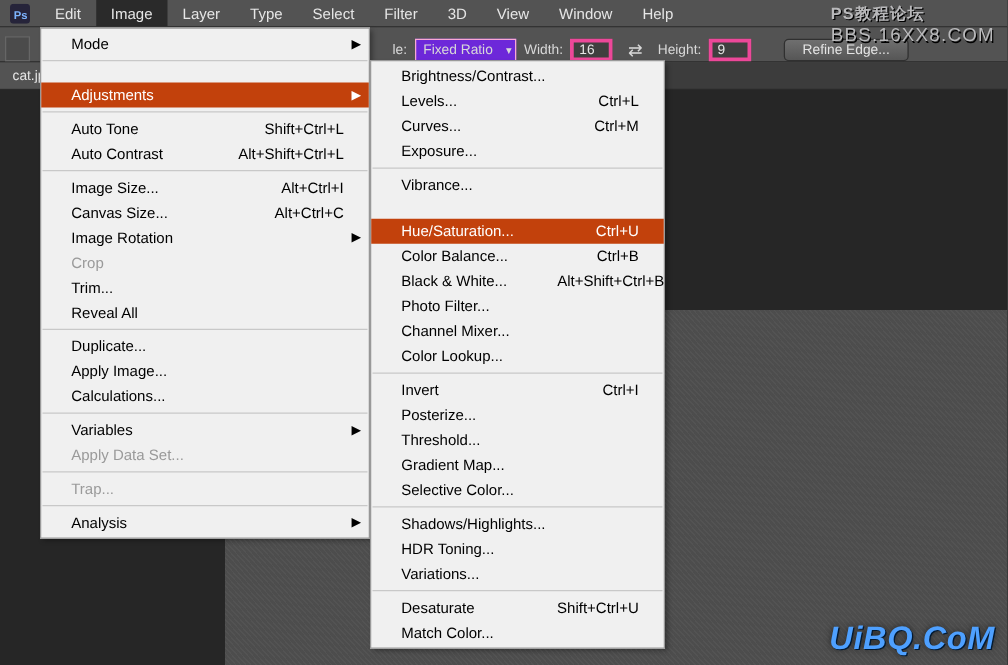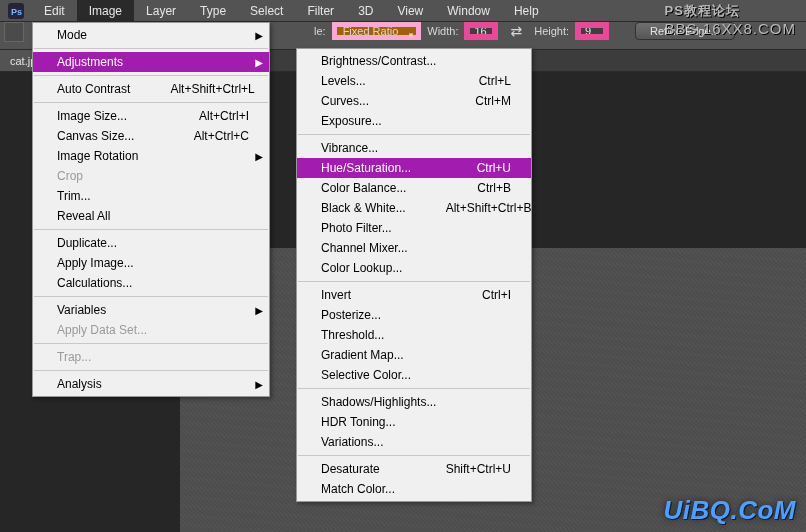--- a/index.html
+++ b/index.html
@@ -3,46 +3,46 @@
 <meta charset="utf-8">
 <style>
   * { margin: 0; padding: 0; box-sizing: border-box; font-family: "Segoe UI", Tahoma, sans-serif; }
   body { width: 806px; height: 532px; background: #535353; overflow: hidden; position: relative; }
 
   .menubar { height: 22px; background: #535353; display: flex; align-items: stretch; padding-left: 4px; border-bottom: 1px solid #2a2a2a; }
   .menubar-item { padding: 3px 12px; font-size: 12px; color: #e6e6e6; cursor: default; display:flex; align-items:center; }
   .menubar-item.active { background: #2a2a2a; }
   .menubar-item:first-child { padding: 0 8px 0 4px; }
 
-  .optionbar { height: 28px; background: #535353; display: flex; align-items: flex-start; border-bottom: 1px solid #2a2a2a; padding-left: 4px; gap: 4px;}
+  .optionbar { height: 28px; background: #535353; display: flex; align-items: flex-end; border-bottom: 1px solid #2a2a2a; padding-left: 4px; gap: 4px;}
   .tool-icon { width: 20px; height: 20px; border:1px solid #666; background:#4b4b4b; }
   .opt-group { display:flex; align-items:center; gap:6px; margin-left:auto; }
   .opt-label { color:#d8d8d8; font-size:11px; }
-  .select-box { background:#a16207; border:5px solid #f9a8d4; color:#d8d8d8; font-size:11px; padding:1px 18px 1px 6px; height:18px; display:flex; align-items:center; position:relative;}
+  .select-box { background:#6d28d9; border:1px solid #f9a8d4; color:#d8d8d8; font-size:11px; padding:1px 18px 1px 6px; height:18px; display:flex; align-items:center; position:relative;}
   .select-box .caret { position:absolute; right:3px; top:3px; font-size:9px; }
-  .num-input { background:#3f3f3f; border:6px solid #ec4899; color:#e6e6e6; font-size:11px; width:34px; height:18px; padding:0 4px; }
+  .num-input { background:#3f3f3f; border:3px solid #ec4899; color:#e6e6e6; font-size:11px; width:34px; height:18px; padding:0 4px; }
   .swap-icon { color:#d8d8d8; font-size:14px; padding:0 6px; }
   .refine-btn { background:linear-gradient(#6f6f6f,#565656); border:1px solid #303030; border-radius:4px; color:#e4e4e4; font-size:11px; padding:2px 14px; margin-left:20px; margin-right:30px;}
 
   .tabbar { height:22px; background:#3c3c3c; display:flex; align-items:stretch; border-bottom:1px solid #2a2a2a;}
   .tab { background:#535353; color:#e6e6e6; font-size:11px; padding:3px 10px; display:flex; align-items:center; }
 
   .canvas-area { position:absolute; top:72px; left:0; right:0; bottom:0; background:#262626; overflow:hidden;}
   .canvas-image { position:absolute; top:176px; left:180px; right:0; bottom:0; background:repeating-linear-gradient(48deg,#8a8a8a,#8a8a8a 1px,#7c7c7c 1px,#7c7c7c 3px); opacity:.45; }
 
   
   .menu { position:absolute; background:#f0f0f0; border:1px solid #999; box-shadow:2px 2px 4px rgba(0,0,0,.35); padding:2px 0; }
   .menu-row { display:flex; align-items:center; justify-content:space-between; padding:3px 20px 3px 24px; font-size:12px; color:#000; white-space:nowrap; position:relative;}
-  .menu-row.highlight { background:#a21caf; color:#fff; }
+  .menu-row.highlight { background:#c2410c; color:#fff;margin-top:17px; }
   .menu-row.disabled { color:#9a9a9a; }
   .menu-row .shortcut { font-size:12px; margin-left:40px; }
   .menu-row .arrow { position:absolute; right:6px; font-size:10px; }
   .menu-sep { height:1px; background:#c8c8c8; margin:3px 1px; }
 
-  .menu-image { top:22px; left:32px; width:238px; }
+  .menu-image { top:22px; left:32px; width:264px; }
   .menu-adjust { top:48px; left:296px; width:236px; }
 
   .watermark1 { position:absolute; top:2px; right:10px; font-family:"Arial Black",sans-serif; font-weight:900; font-size:13px; color:#b9b9bb; letter-spacing:1px; text-shadow:1px 1px 0 #000; }
   .watermark1 .small { display:block; font-size:15px; font-weight:400; letter-spacing:1px; color:#b9b9bb; font-family:Tahoma,sans-serif; }
   .watermark2 { position:absolute; bottom:6px; right:10px; font-family:"Arial Black",sans-serif; font-weight:900; font-size:26px; color:#4ea0ff; text-shadow:1px 1px 0 #031a33, 0 0 6px rgba(0,0,0,.6); letter-spacing:.5px;font-style:italic; }
 </style>
 </head>
 <body>
 
 <div class="menubar">
@@ -95,20 +95,24 @@
       <span>Mode</span>
       <span class="arrow">▶</span>
     </div>
     <div class="menu-sep"></div>
     <div class="menu-row highlight">
       <span>Adjustments</span>
       <span class="arrow">▶</span>
     </div>
     <div class="menu-sep"></div>
     <div class="menu-row">
+      <span>Auto Tone</span>
+      <span class="shortcut">Shift+Ctrl+L</span>
+    </div>
+    <div class="menu-row">
       <span>Auto Contrast</span>
       <span class="shortcut">Alt+Shift+Ctrl+L</span>
     </div>
     <div class="menu-sep"></div>
     <div class="menu-row">
       <span>Image Size...</span>
       <span class="shortcut">Alt+Ctrl+I</span>
     </div>
     <div class="menu-row">
       <span>Canvas Size...</span>

